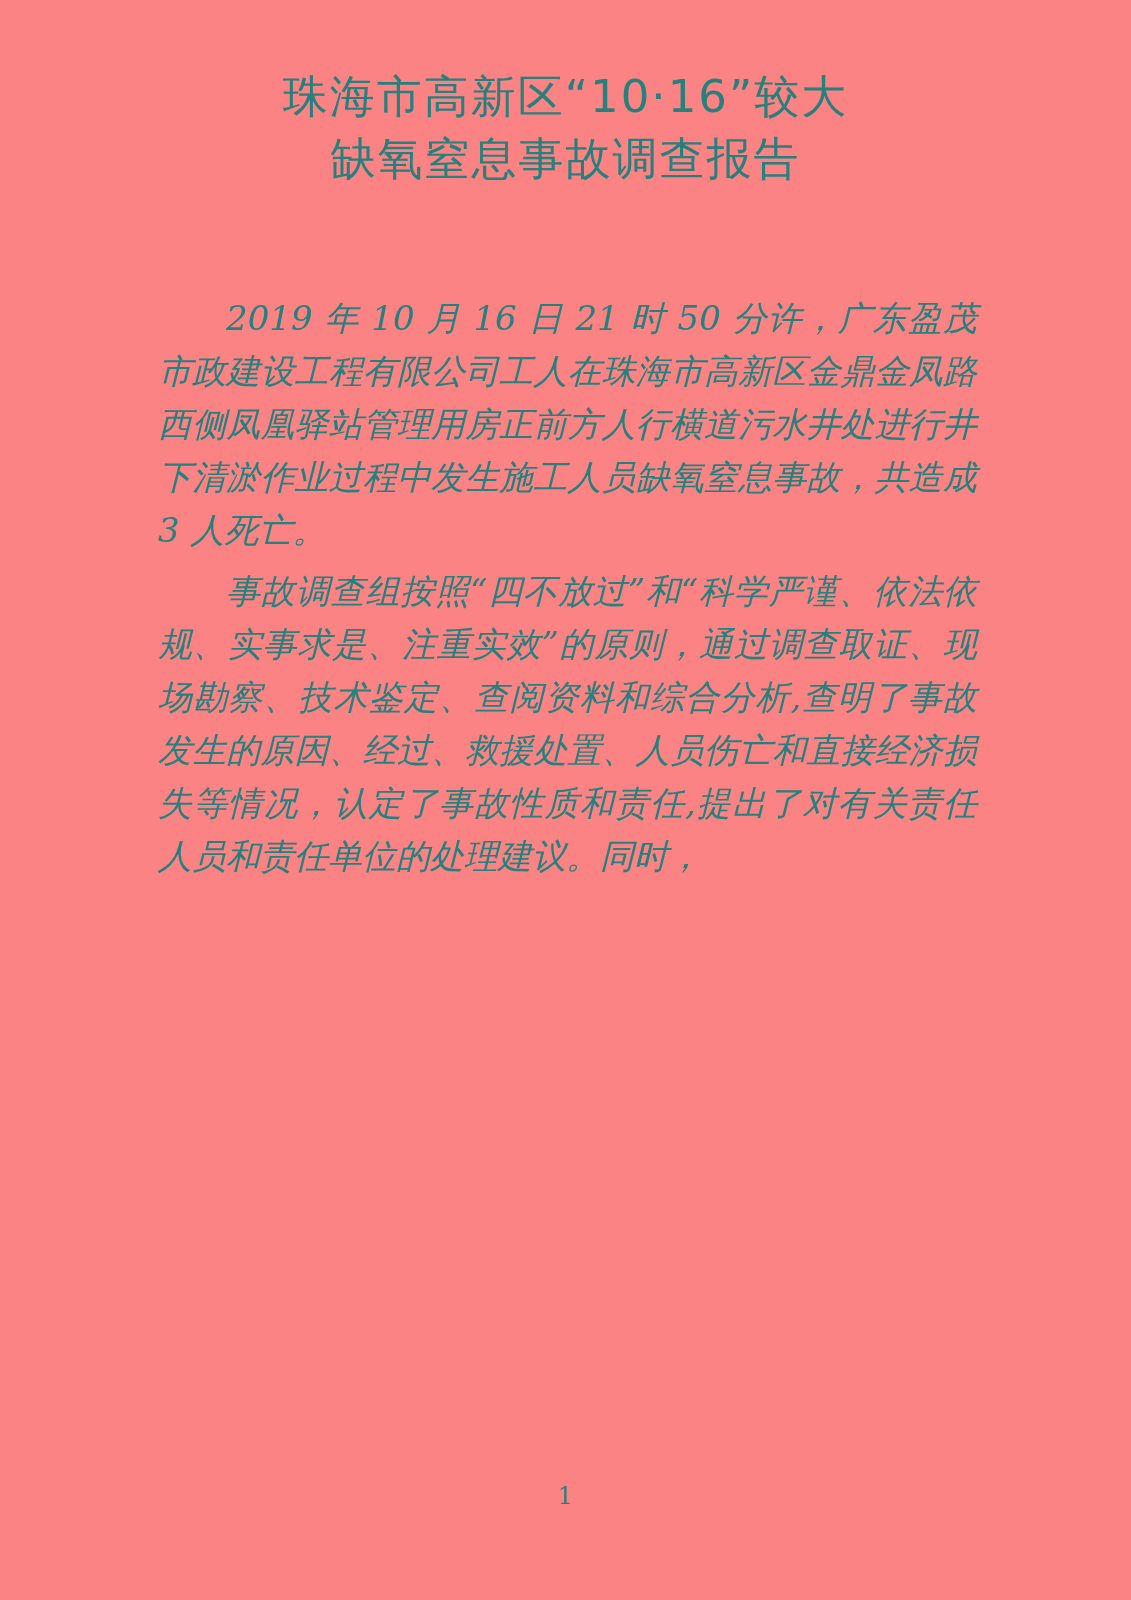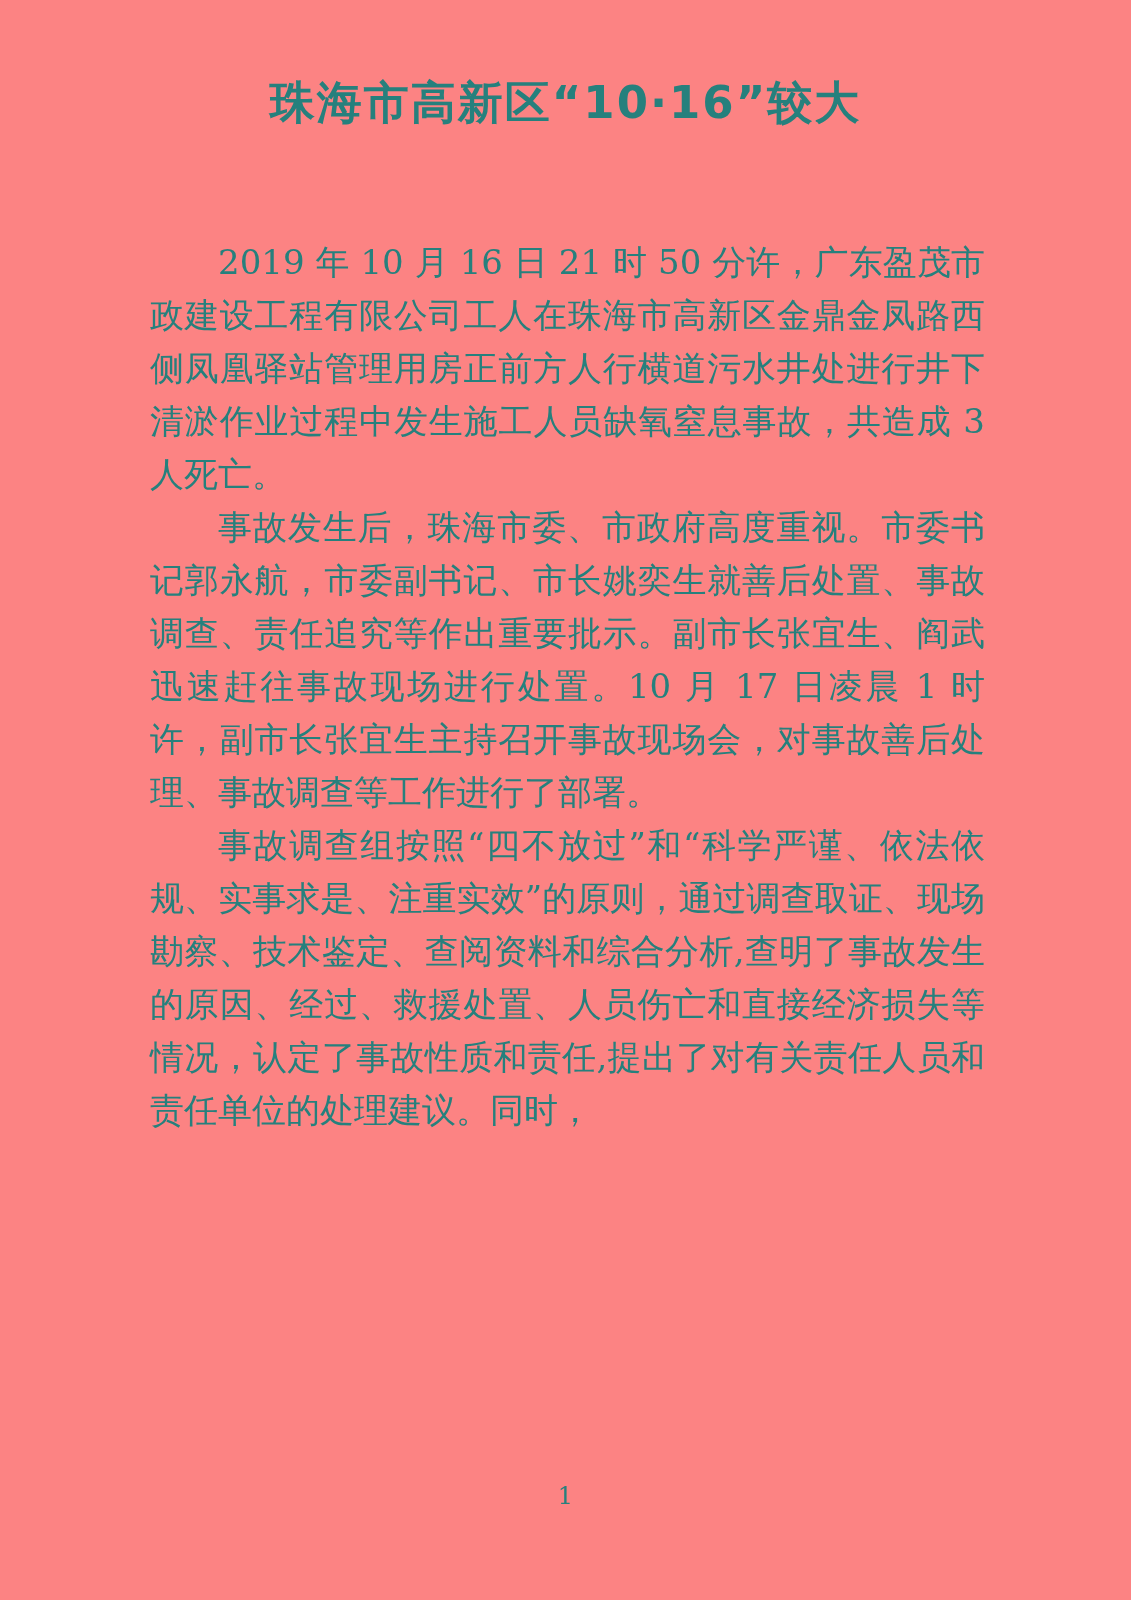--- a/index.html
+++ b/index.html
@@ -10,62 +10,63 @@
     position: relative;
     width: 1131px;
     height: 1600px;
     background: #fc8383;
     color: #26807d;
     font-family: "DejaVu Serif", serif;
     overflow: hidden;
     box-sizing: border-box;
   }
   .title {
-    margin: 8px;
+    margin: 2px;
     padding-top: 64px;
     text-align: center;
     font-family: "DejaVu Sans", sans-serif;
-    font-weight: bold;
+    font-weight: normal;
     font-size: 45px;
     line-height: 62px;
     letter-spacing: 2px;
   }
   .title-line {
     display: block;
   }
   .body-text {
     margin: 102px 146px 0 150px;
     font-size: 34px;
     line-height: 53px;
     text-align: justify;
     text-justify: inter-ideograph;
   }
   .body-text p {
-    margin: 0;
+    margin: 8px;
     padding: 0;
     text-indent: 2em;
+    font-style: italic;
   }
   .page-number {
     position: absolute;
     left: 0;
     right: 0;
     bottom: 90px;
     text-align: center;
     font-size: 24px;
     line-height: 28px;
   }
 </style>
 </head>
 <body>
 
 <div class="page" style="background: rgb(252, 131, 131); color: rgb(38, 128, 125);">
   <h1 class="title">
     <span class="title-line">珠海市高新区“10·16”较大</span>
+    <span class="title-line">缺氧窒息事故调查报告</span>
   </h1>
 
   <div class="body-text" id="paragraphs">
       <p>2019 年 10 月 16 日 21 时 50 分许，广东盈茂市政建设工程有限公司工人在珠海市高新区金鼎金凤路西侧凤凰驿站管理用房正前方人行横道污水井处进行井下清淤作业过程中发生施工人员缺氧窒息事故，共造成 3 人死亡。</p>
-      <p>事故发生后，珠海市委、市政府高度重视。市委书记郭永航，市委副书记、市长姚奕生就善后处置、事故调查、责任追究等作出重要批示。副市长张宜生、阎武迅速赶往事故现场进行处置。10 月 17 日凌晨 1 时许，副市长张宜生主持召开事故现场会，对事故善后处理、事故调查等工作进行了部署。</p>
       <p>事故调查组按照“四不放过”和“科学严谨、依法依规、实事求是、注重实效”的原则，通过调查取证、现场勘察、技术鉴定、查阅资料和综合分析,查明了事故发生的原因、经过、救援处置、人员伤亡和直接经济损失等情况，认定了事故性质和责任,提出了对有关责任人员和责任单位的处理建议。同时，</p>
     </div>
 
   <div class="page-number">1</div>
 </div>
 
 </body></html>

